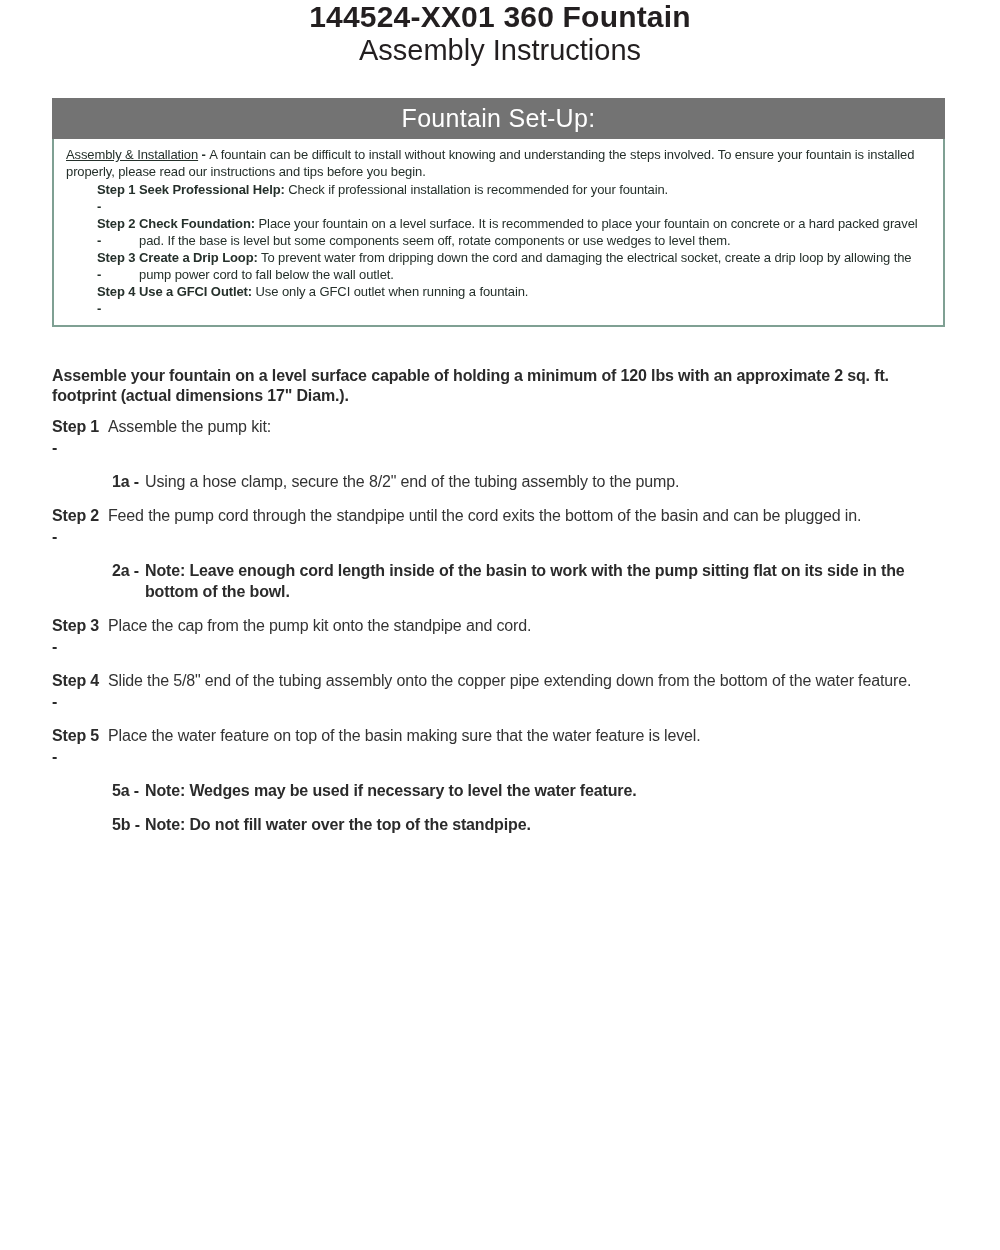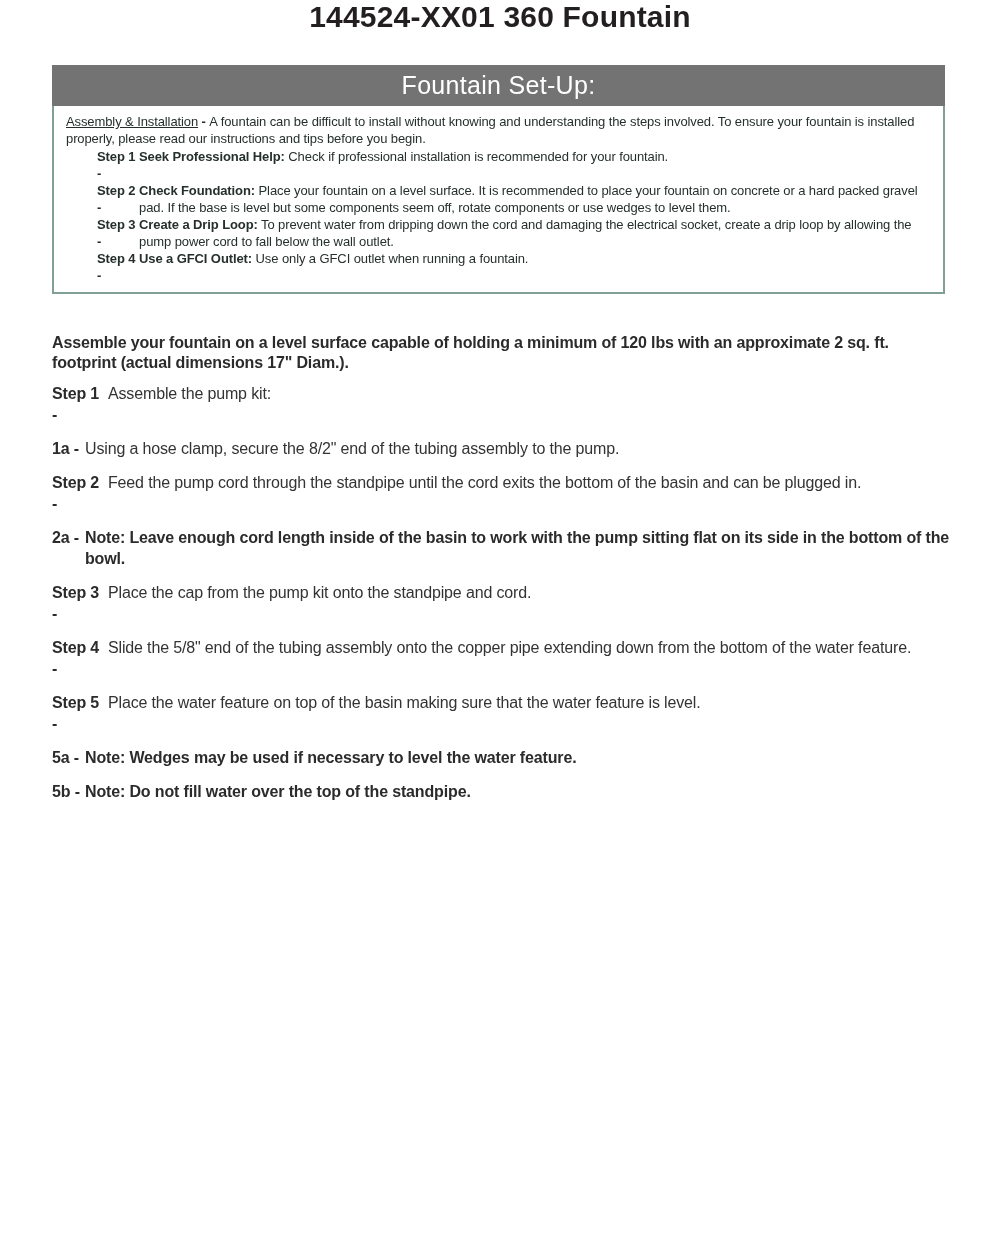--- a/index.html
+++ b/index.html
@@ -58,31 +58,32 @@
     color:#333333;
   }
   .main-intro{
     font-weight:bold;color:#2b2b2b;
     line-height:19.5px;
     margin-bottom:11px;
   }
   .srow{display:flex;line-height:21px;margin-bottom:13px;}
   .srow .lbl{flex:none;width:56px;font-weight:bold;color:#2b2b2b;}
   .srow .txt{flex:1;}
-  .srow.sub{}
+  .srow.sub{margin-left:60px;}
   .srow.sub .lbl{width:33px;}
   .srow.boldtxt .txt{font-weight:bold;color:#2b2b2b;}
 </style>
 </head>
 <body>
 
 <div class="page">
 
   <div class="title-block">
     <div class="title-main">144524-XX01 360 Fountain</div>
+    <div class="title-sub">Assembly Instructions</div>
   </div>
 
   <div class="setup">
     <div class="setup-header">Fountain Set-Up:</div>
     <div class="setup-body">
       <p class="setup-intro"><span class="lead">Assembly &amp; Installation</span><span class="lead-sep"> - </span><span>A fountain can be difficult to install without knowing and understanding the steps involved. To ensure your fountain is installed properly, please read our instructions and tips before you begin.</span></p>
       <div class="setup-steps">
         <div class="brow">
           <span class="blbl">Step 1 -</span>
           <span class="btxt"><span class="btitle">Seek Professional Help:</span> <span>Check if professional installation is recommended for your fountain.</span></span>

